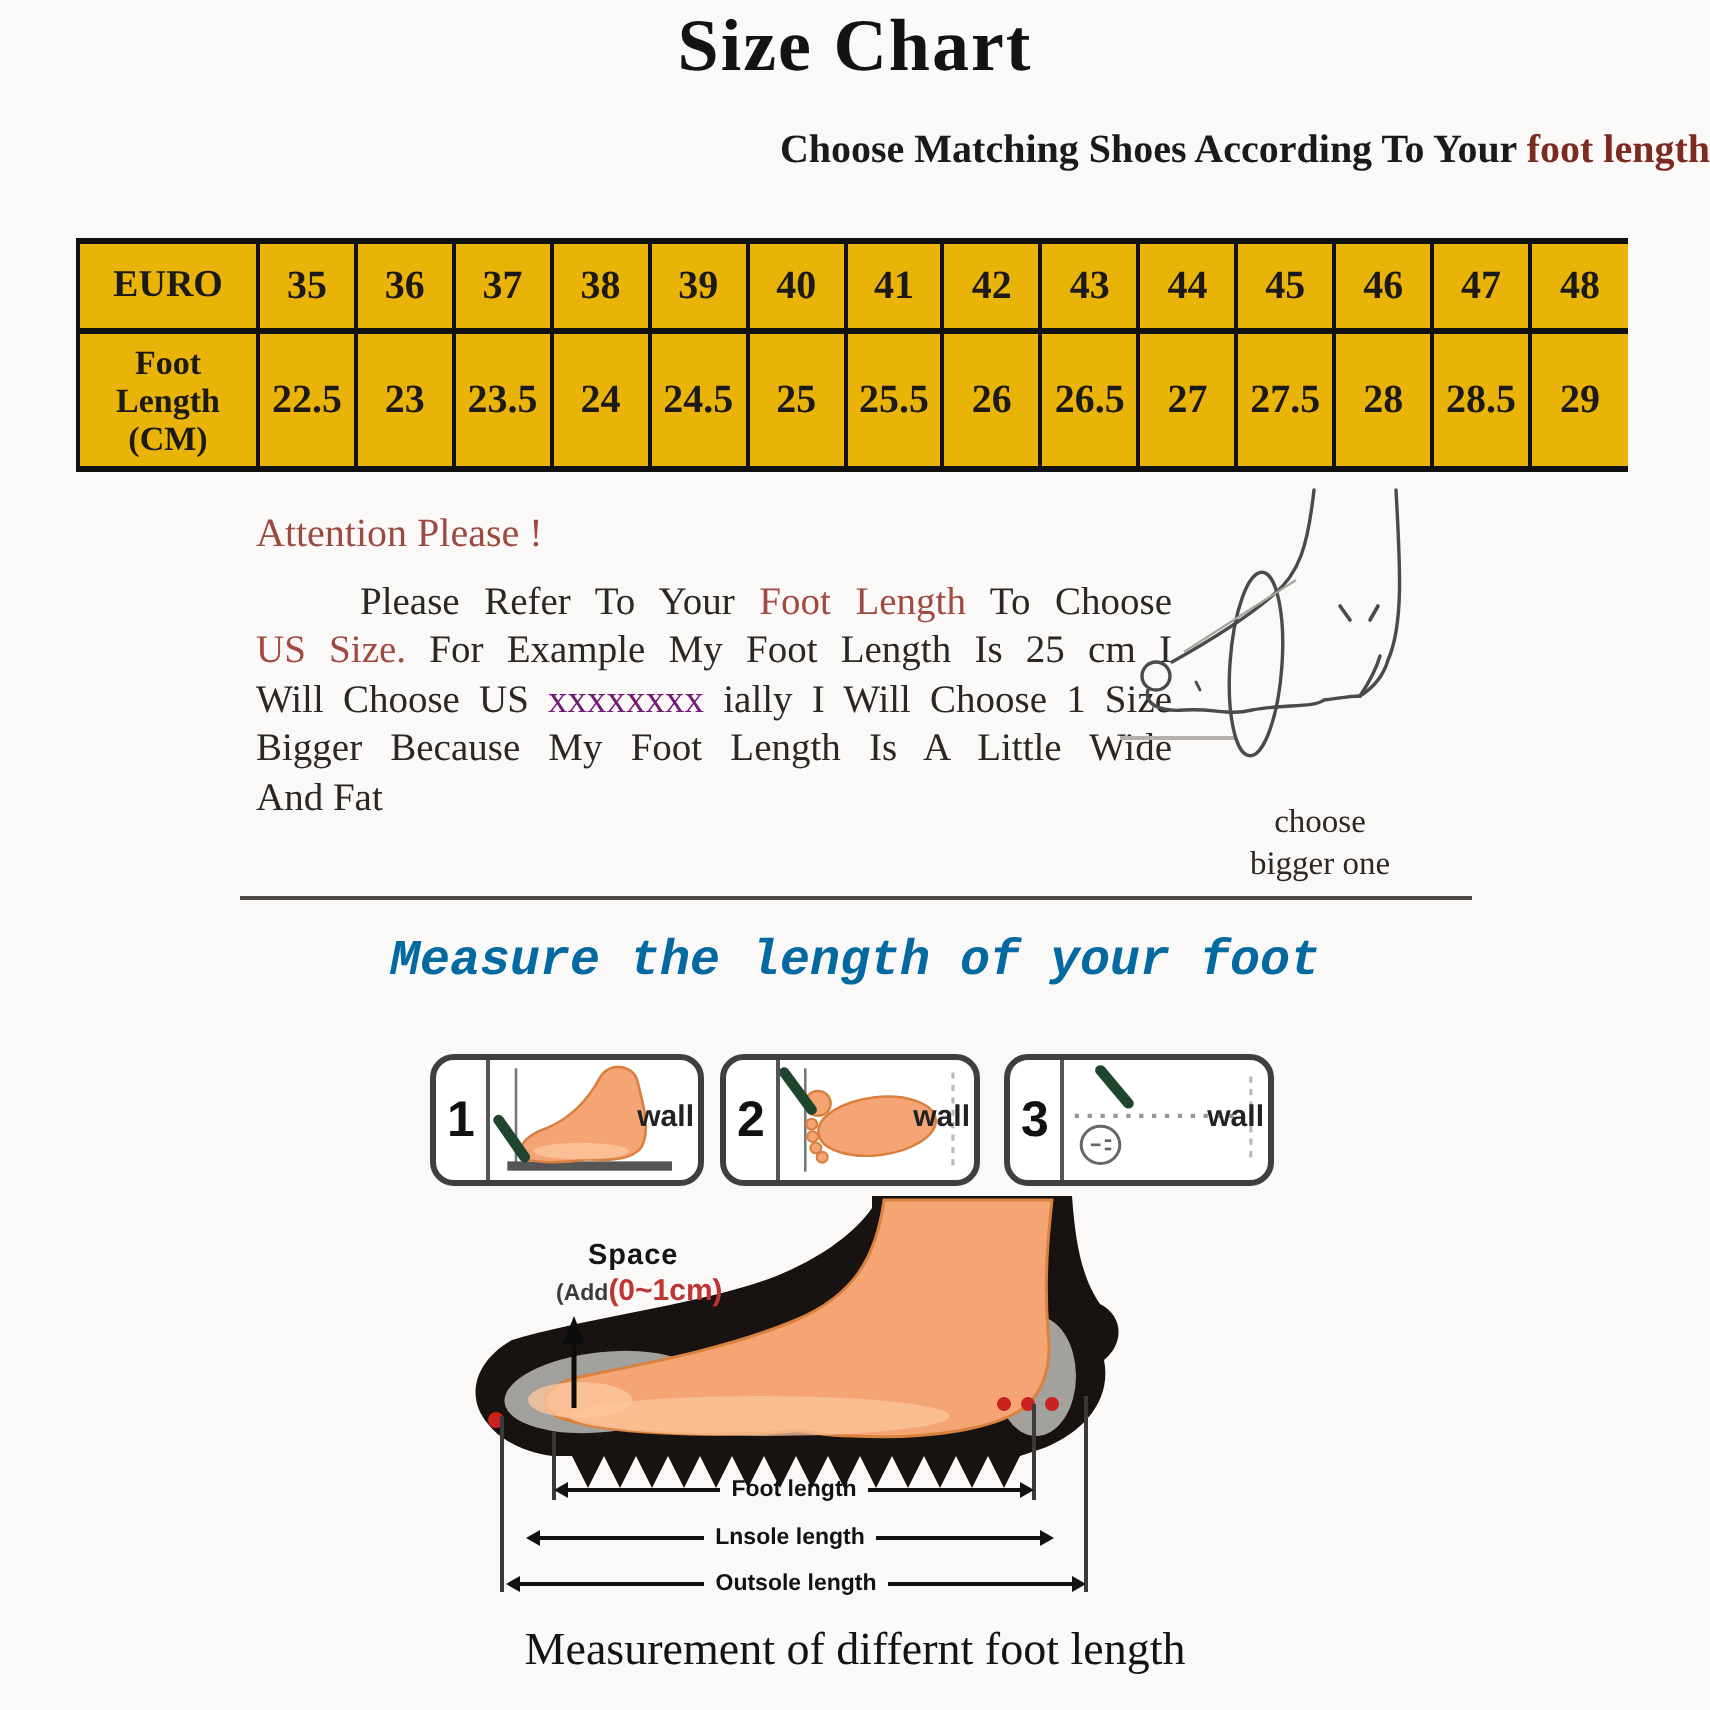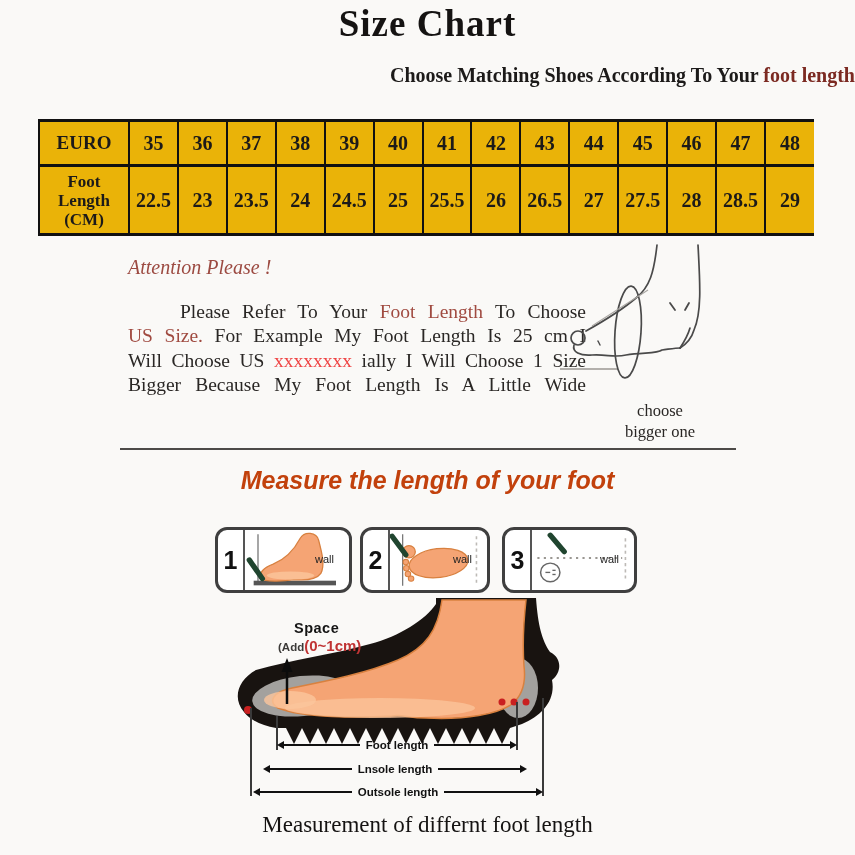--- a/index.html
+++ b/index.html
@@ -22,50 +22,50 @@
   .size-table tr.r1 td{height:42px;border-bottom:3px solid #111;}
   .size-table tr.r2 td{height:66px;}
   .size-table{border-top:3px solid #111;border-bottom:3px solid #111;}
   .size-table td.headcol{width:88px;font-size:19px;line-height:20px;}
   .size-table td:last-child{border-right:none;}
   .size-table td .sub{display:block;font-size:17px;line-height:19px;}
 
   
   .attention{position:absolute;top:255px;left:128px;width:458px;
              font-size:19.5px;line-height:24.5px;color:#2a2725;}
-  .att-heading{color:#9c4a41;margin-bottom:20px;font-size:20px;font-style:italic;}
+  .att-heading{color:#9c4a41;margin-bottom:10px;font-size:20px;}
   .att-line{text-align:justify;text-align-last:justify;}
   .att-line.noj{text-align:left;text-align-last:left;}
   .indent{display:inline-block;width:52px;}
   .red1{color:#a04a40;}     
-  .red2{color:#ef4444;font-family:Liberation Serif, serif;}     
+  .red2{color:#701a75;font-family:Liberation Serif, serif;}     
   .callout-line{position:absolute;top:368px;left:560px;width:58px;height:2px;background:#b3b0ac;}
 
   
   .foot-sketch{position:absolute;top:242px;left:562px;width:152px;height:140px;}
   .choose-caption{position:absolute;top:400px;left:598px;width:124px;text-align:center;
                   font-size:16.5px;line-height:21px;color:#2a2725;}
 
   .divider{position:absolute;top:448px;left:120px;width:616px;height:2px;background:#4d4a48;}
 
   
   .measure-heading{position:absolute;top:466px;left:0;width:100%;text-align:center;
-                   font-family:Liberation Sans, sans-serif;font-style:italic;font-weight:bold;
-                   font-size:25px;color:#c2410c;}
+                   font-family:Liberation Mono, monospace;font-style:italic;font-weight:bold;
+                   font-size:25px;color:#0369a1;}
   .panel{position:absolute;top:527px;height:66px;background:#fff;border:3px solid #3f3f3f;
          border-radius:12px;display:flex;align-items:stretch;box-sizing:border-box;}
   .panel-1{left:215px;width:137px;}
   .panel-2{left:360px;width:130px;}
   .panel-3{left:502px;width:135px;}
   .panel-num{width:25px;display:flex;align-items:center;justify-content:center;
              font-family:"Liberation Sans", sans-serif;font-weight:bold;font-size:25px;
              border-right:2px solid #555;color:#111;}
   .panel-art{flex:1;height:100%;}
-  .wall-label{position:absolute;right:15px;top:50%;transform:translateY(-58%);
-              font-family:"Liberation Sans", sans-serif;font-weight:normal;font-size:11px;color:#222;}
+  .wall-label{position:absolute;right:2px;top:50%;transform:translateY(-58%);
+              font-family:"Liberation Sans", sans-serif;font-weight:bold;font-size:15px;color:#222;}
 
   
   .diagram{position:absolute;top:596px;left:230px;width:420px;height:215px;}
   .shoe-svg{position:absolute;top:0;left:0;}
   .space-label{position:absolute;top:24px;left:64px;font-family:"Liberation Sans", sans-serif;
                font-weight:bold;font-size:14.5px;color:#151515;letter-spacing:.5px;}
   .space-sub{position:absolute;top:41px;left:48px;font-family:"Liberation Sans", sans-serif;
              font-weight:bold;font-size:15px;white-space:nowrap;}
   .space-sub .addp{font-size:11.5px;color:#3c3a38;}
   .space-sub .rangep{color:#c03434;}
@@ -138,20 +138,21 @@
     </tr>
   </tbody>
     </table>
 
   <div class="attention">
     <div class="att-heading">Attention Please !</div>
     <div class="att-line"><span class="indent"></span><span>Please Refer To Your </span><span class="red1">Foot Length</span><span> To Choose</span></div>
     <div class="att-line"><span class="red1">US Size.</span><span> For Example My Foot Length Is 25 cm I</span></div>
     <div class="att-line"><span>Will Choose US </span><span class="red2">xxxxxxxx</span><span> ially I Will Choose 1 Size</span></div>
     <div class="att-line">Bigger Because My Foot Length Is A Little Wide</div>
+    <div class="att-line noj">And Fat</div>
   </div>
   <div class="callout-line"></div>
 
   <svg class="foot-sketch" viewBox="0 0 152 140">
     <g fill="none" stroke="#4a4a4a" stroke-width="1.7" stroke-linecap="round">
       <path d="M95,3 C92,30 88,45 74,56 C60,68 40,80 24,89"></path>
       <path d="M12,103 C10,110 18,114 30,113 C45,112 52,116 64,113 C80,110 95,112 100,108 C108,107 114,106 118,106"></path>
       <path d="M136,3 C138,40 140,70 132,88 C130,95 126,101 118,106"></path>
       <path d="M118,106 C122,100 126,93 128,86"></path>
       <circle cx="16" cy="96" r="7"></circle>

